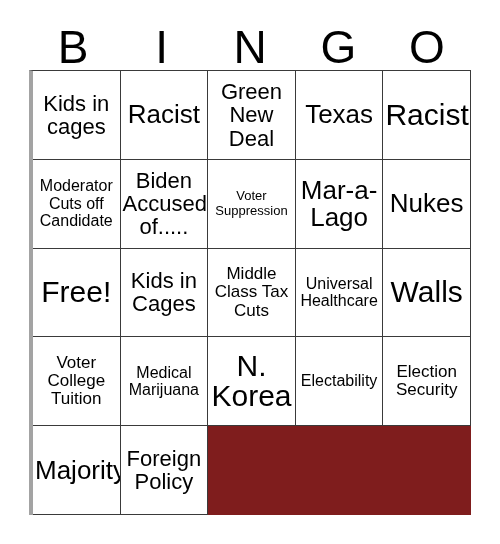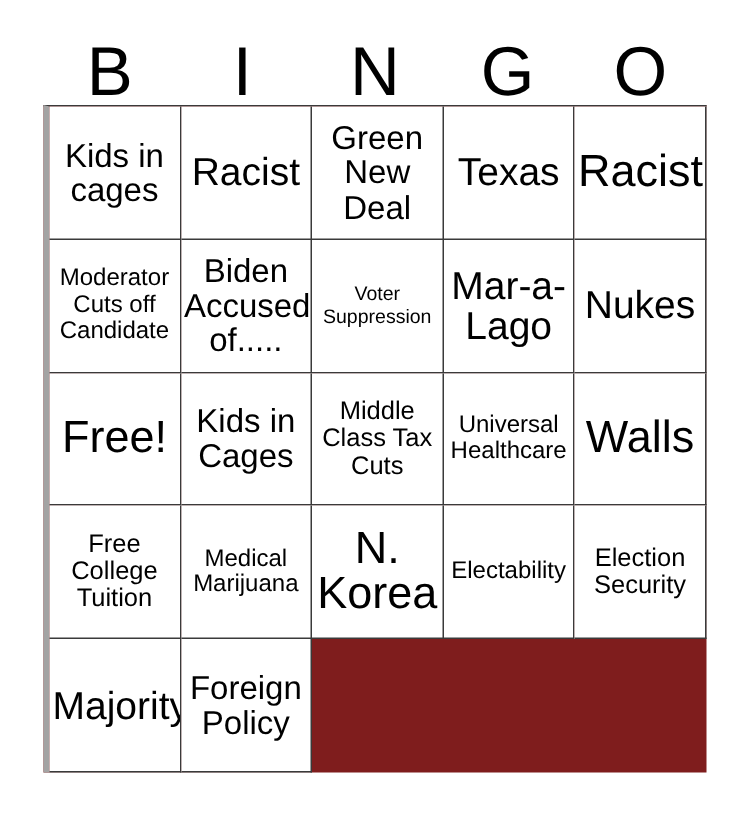--- a/index.html
+++ b/index.html
@@ -135,21 +135,21 @@
         <span class="cell-text fs-md">Middle Class Tax Cuts</span>
       </div>
 
     <div class="cell">
         <span class="cell-text fs-sm">Universal Healthcare</span>
       </div>
     <div class="cell">
         <span class="cell-text fs-xxl">Walls</span>
       </div>
     <div class="cell">
-        <span class="cell-text fs-md">Free College Tuition</span>
+        <span class="cell-text fs-md">Voter College Tuition</span>
       </div>
     <div class="cell">
         <span class="cell-text fs-sm">Medical Marijuana</span>
       </div>
     <div class="cell">
         <span class="cell-text fs-xxl">N. Korea</span>
       </div>
 
     <div class="cell">
         <span class="cell-text fs-sm">Electability</span>

